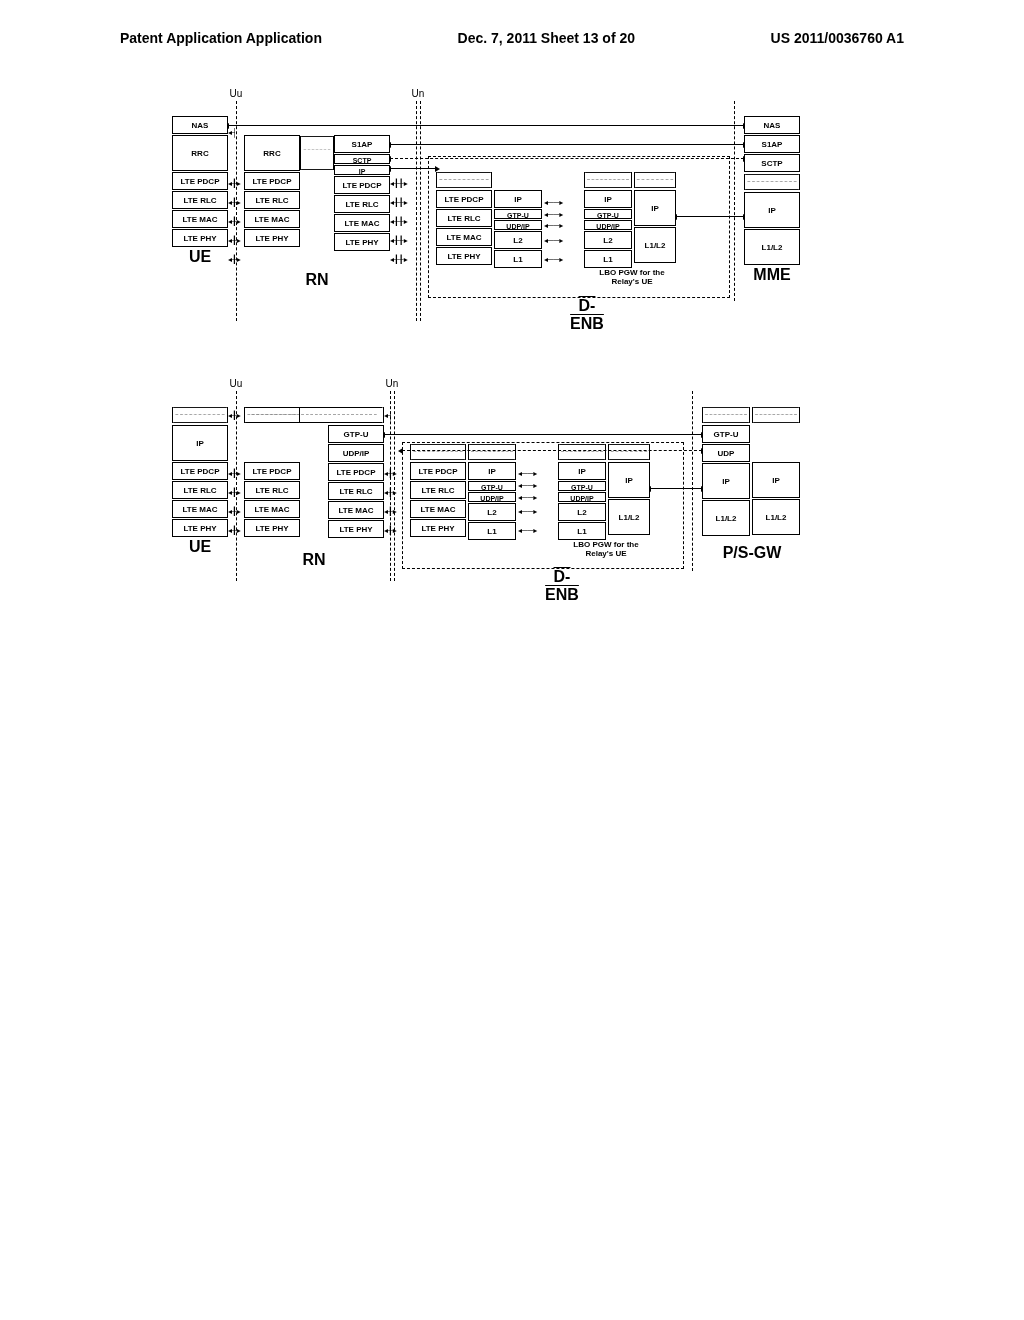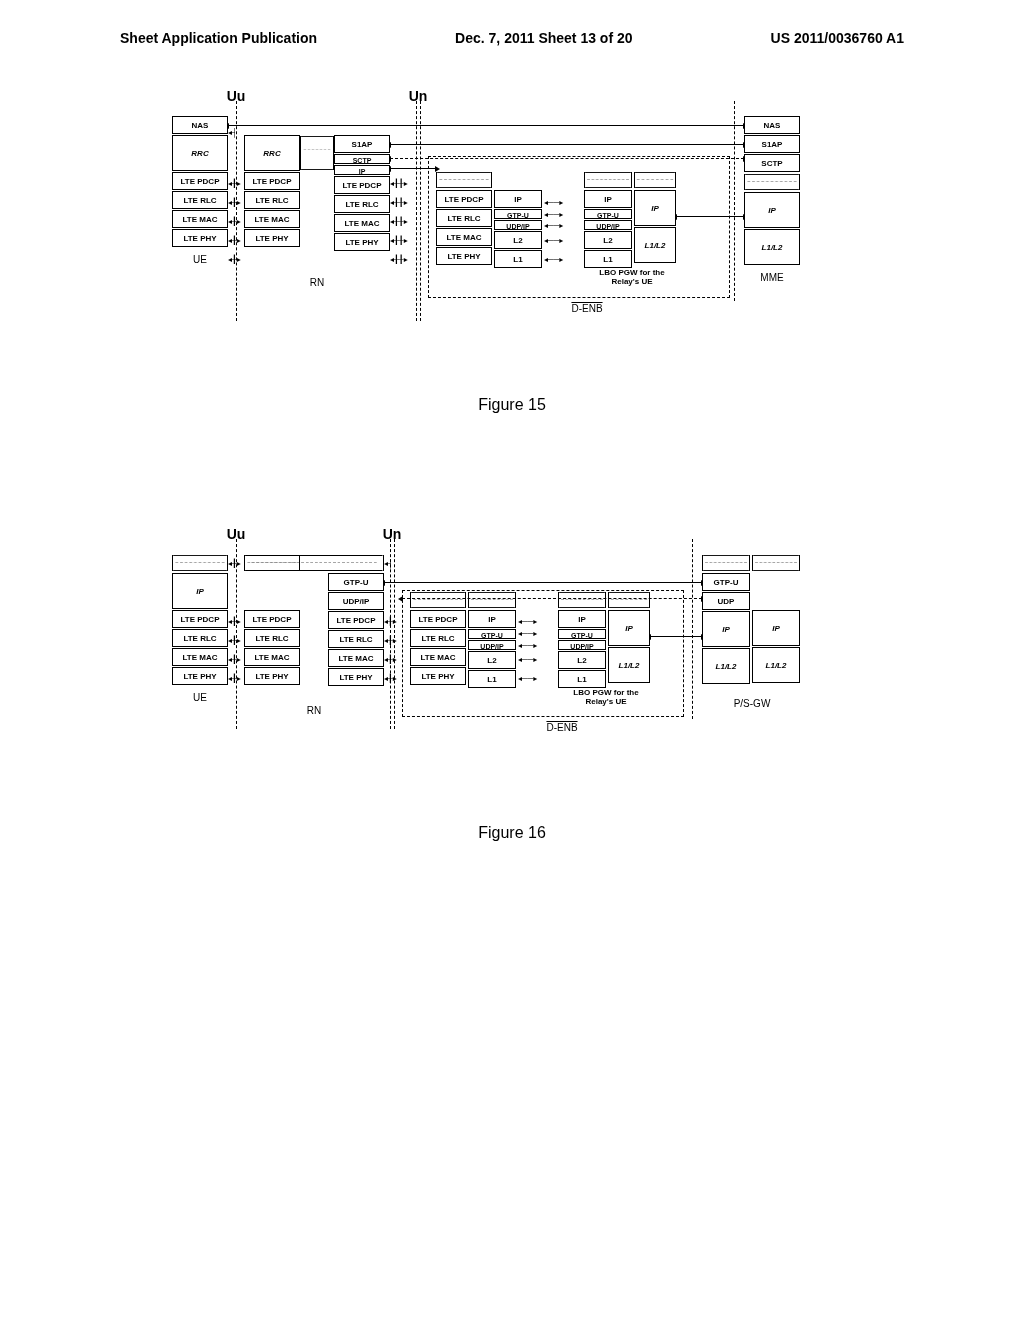--- a/index.html
+++ b/index.html
@@ -43,48 +43,47 @@
     text-align: center;
     padding: 3px 2px;
     font-size: 8px;
     font-weight: bold;
     box-sizing: border-box;
     height: 18px;
     line-height: 12px;
     white-space: nowrap;
     overflow: hidden;
   }
-  .cell.med { height: 36px; line-height: 30px; font-style: italic; }
+  .cell.med { height: 36px; line-height: 30px; }
   .spacer-tall { height: 54px; }
   .spacer-med { height: 36px; }
   .spacer { height: 18px; }
   .node-label {
     text-align: center;
-    font-size: 10px;
-    font-weight: normal;
-    margin-top: 6px;
+    font-size: 16px;
+    font-weight: bold;
   }
   .node-label.group {
     position: absolute;
     width: 100%;
     text-align: center;
   }
   .iface-divider {
     position: absolute;
     top: -15px;
     width: 1px;
     height: 220px;
     border-left: 1px dashed #000;
     z-index: 1;
   }
   .iface-label {
     position: absolute;
     top: -28px;
-    font-size: 14px;
-    font-weight: bold;
+    font-size: 10px;
+    font-weight: normal;
     transform: translateX(-50%);
   }
   .harrow {
     position: absolute;
     font-size: 8px;
     line-height: 8px;
     pointer-events: none;
     z-index: 3;
   }
   .dashed-box {
@@ -152,21 +151,21 @@
     font-size: 16px;
     margin-top: 50px;
     margin-bottom: 80px;
   }
   .lbocover { position:absolute; font-size:8px; font-weight:bold; text-align:center; white-space:nowrap; }
 </style>
 </head>
 <body>
 
 <div class="page-header">
-  <span>Sheet Application Publication</span>
+  <span>Patent Application Application</span>
   <span>Dec. 7, 2011   Sheet 13 of 20</span>
   <span>US 2011/0036760 A1</span>
 </div>
 
 <div class="diagram-wrap">
  <div class="diagram" style="height:230px">
 
   <div class="iface-divider" style="left:64px"></div>
   <div class="iface-label" style="left:64px">Uu</div>
 
@@ -288,21 +287,20 @@
   <div class="harrow" style="left:218px; top:83px">◂╂╂▸</div>
   <div class="harrow" style="left:218px; top:102px">◂╂╂▸</div>
   <div class="harrow" style="left:218px; top:121px">◂╂╂▸</div>
   <div class="harrow" style="left:218px; top:140px">◂╂╂▸</div>
   <div class="harrow" style="left:372px; top:83px">◂──▸</div>
   <div class="harrow" style="left:372px; top:95px">◂──▸</div>
   <div class="harrow" style="left:372px; top:106px">◂──▸</div>
   <div class="harrow" style="left:372px; top:121px">◂──▸</div>
   <div class="harrow" style="left:372px; top:140px">◂──▸</div>
  </div>
- <div class="figure-caption">Figure 15</div>
 </div>
 
 <div class="diagram-wrap">
  <div class="diagram" style="height:220px">
 
   <div class="iface-divider" style="left:64px; height:190px"></div>
   <div class="iface-label" style="left:64px">Uu</div>
   <div class="iface-divider" style="left:218px; height:190px"></div>
   <div class="iface-divider" style="left:222px; height:190px"></div>
   <div class="iface-label" style="left:220px">Un</div>
@@ -430,14 +428,13 @@
   <div class="harrow" style="left:212px; top:64px">◂╂▸</div>
   <div class="harrow" style="left:212px; top:83px">◂╂▸</div>
   <div class="harrow" style="left:212px; top:102px">◂╂▸</div>
   <div class="harrow" style="left:212px; top:121px">◂╂▸</div>
   <div class="harrow" style="left:346px; top:64px">◂──▸</div>
   <div class="harrow" style="left:346px; top:76px">◂──▸</div>
   <div class="harrow" style="left:346px; top:88px">◂──▸</div>
   <div class="harrow" style="left:346px; top:102px">◂──▸</div>
   <div class="harrow" style="left:346px; top:121px">◂──▸</div>
  </div>
- <div class="figure-caption">Figure 16</div>
 </div>
 
 </body></html>

